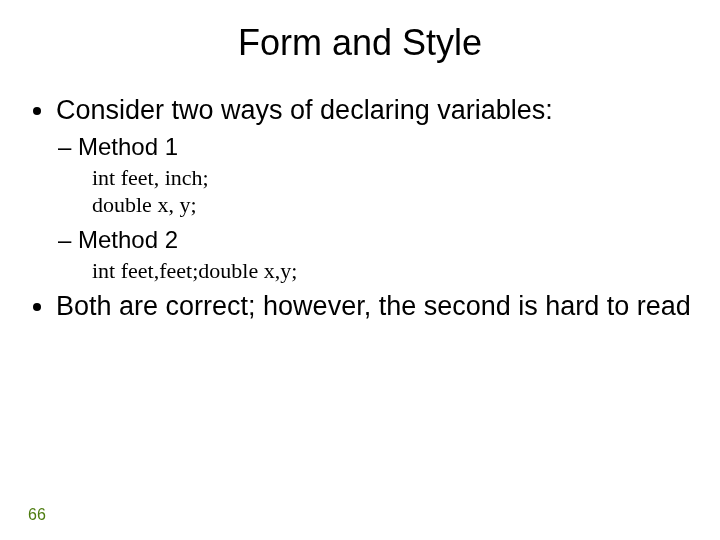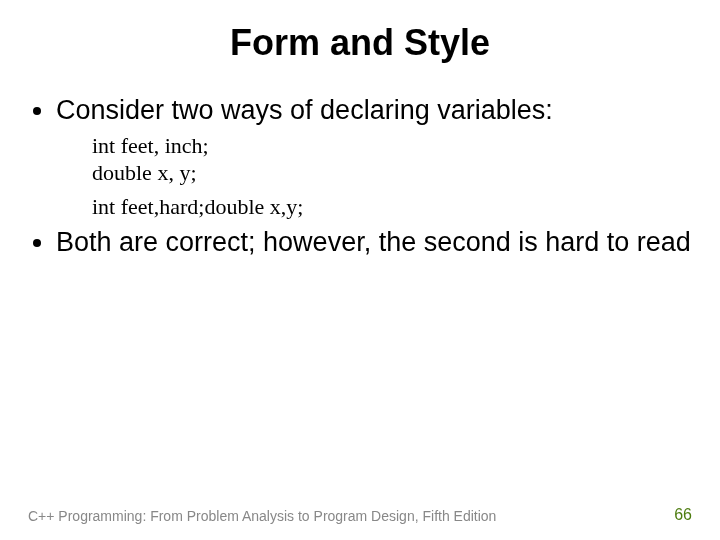--- a/index.html
+++ b/index.html
@@ -15,21 +15,21 @@
   }
   .slide {
     width: 720px;
     height: 540px;
     position: relative;
     box-sizing: border-box;
   }
   .title {
     text-align: center;
     font-size: 36px;
-    font-weight: 700;
+    font-weight: 400;
     padding-top: 22px;
     padding-bottom: 10px;
   }
   .body {
     padding: 20px 28px 0 24px;
   }
   ul.lvl1 {
     list-style: disc;
     margin: 0;
     padding-left: 32px;
@@ -78,29 +78,30 @@
 
 <div class="slide">
 
   <div class="title">Form and Style</div>
 
   <div class="body">
     <ul class="lvl1">
       <li>
         <span>Consider two ways of declaring variables:</span>
         <div class="lvl2">
+          <div class="lvl2-item dash"><span>Method 1</span></div>
           <div class="code">int feet, inch;
 double x, y;</div>
-          <div class="code">int feet,hard;double x,y;</div>
+          <div class="lvl2-item dash"><span>Method 2</span></div>
+          <div class="code">int feet,feet;double x,y;</div>
         </div>
       </li>
       <li>
         <span>Both are correct; however, the second is hard to read</span>
       </li>
     </ul>
   </div>
 
   <div class="footer">
-    <span>C++ Programming: From Problem Analysis to Program Design, Fifth Edition</span>
     <span class="page">66</span>
   </div>
 
 </div>
 
 </body></html>

